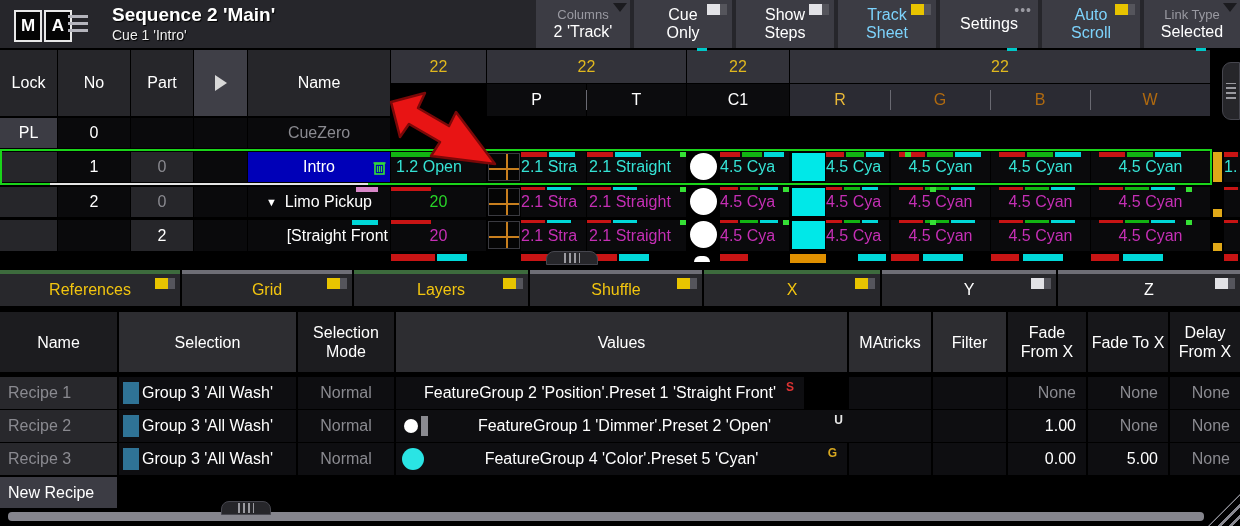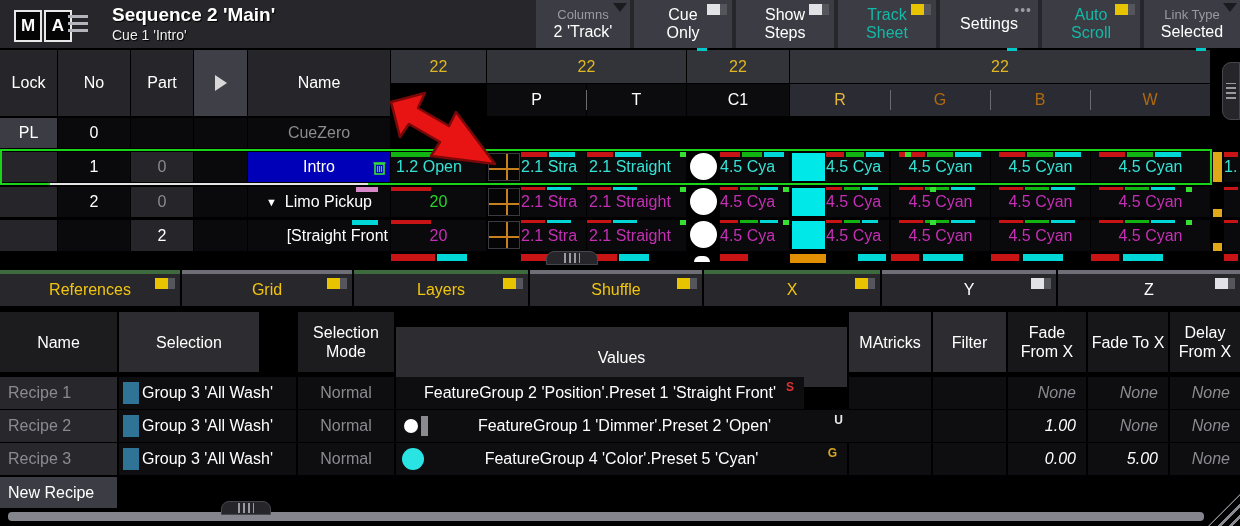--- a/index.html
+++ b/index.html
@@ -10,21 +10,21 @@
   #titlebar{left:0;top:0;width:1240px;height:48px;background:#26262b;}
   .logobox{width:24px;height:28px;background:#050505;border:2px solid #e8e8e8;
            display:flex;align-items:center;justify-content:center;font-weight:bold;font-size:17px;}
   .menuline{height:3px;background:#b4b4bc;}
   #wintitle{font-size:19px;font-weight:bold;text-shadow:1px 1px 1px #000;}
   #winsub{font-size:14px;color:#f0f0f0;text-shadow:1px 1px 1px #000;}
   .btn{top:0;height:48px;background:#3c3c44;display:flex;flex-direction:column;
        align-items:center;justify-content:center;text-align:center;font-size:16px;line-height:18px;cursor:pointer;}
   .btn .lbl{display:block;width:58px;}
   .btn .lbl.one{width:auto;}
-  .btn.yellow{color:#14b8a6;}
+  .btn.yellow{color:#7dd3fc;}
   .sublabel{font-size:13px;color:#9a9aa2;line-height:15px;}
   .bigval{font-size:16px;color:#fff;line-height:19px;}
   .pill{position:absolute;top:4px;right:5px;width:20px;height:11px;background:#24242a;display:flex;}
   .pill i{display:block;height:11px;}
   .pill .seg-on{width:13px;}
   .pill .seg-off{width:7px;background:#55555c;}
   .pill.white .seg-on{background:#e2e2e6;}
   .pill.gold .seg-on{background:#e8c400;}
   .corner-tri{position:absolute;top:3px;right:3px;width:0;height:0;
       border-left:7px solid transparent;border-right:7px solid transparent;border-top:9px solid #1b1b1f;}
@@ -64,21 +64,21 @@
   .tab{top:270px;height:36px;background:#28282c;display:flex;align-items:center;justify-content:center;
        font-size:16px;border-top:4px solid #6e6e76;box-sizing:border-box;cursor:pointer;}
   .tab.green{border-top-color:#3d6b3d;justify-content:center;}
   .tab.ylw{color:#f2c50f;}
   
   .lh{top:312px;height:60px;display:flex;align-items:center;justify-content:center;text-align:center;
       font-size:16px;line-height:19px;cursor:pointer;}
   .lh.dark{background:#1c1c1f;} .lh.mid{background:#2d2d31;} .lh.darker{background:#17171a;}
   .rc{height:32px;display:flex;align-items:center;font-size:16px;background:#0e0e11;overflow:hidden;cursor:pointer;}
   .rc.center{justify-content:center;}
-  .rc.right{justify-content:flex-end;padding-right:10px;box-sizing:border-box;font-style:italic;}
+  .rc.right{justify-content:flex-end;padding-right:10px;box-sizing:border-box;}
   .rc.namecell{background:#28282c;color:#8a8a90;padding-left:8px;box-sizing:border-box;}
   .marker{position:absolute;top:3px;right:10px;font-size:12px;font-weight:bold;}
   #newrecipe{left:0;top:477px;width:117px;height:31px;background:#3c3c44;display:flex;align-items:center;
       padding-left:8px;box-sizing:border-box;font-size:16px;cursor:pointer;}
   
   .scrolltab{background:#26262a;border:1px solid #46464e;box-sizing:border-box;
       display:flex;align-items:center;justify-content:center;cursor:pointer;}
   #bottombar{left:8px;top:512px;width:1196px;height:9px;background:#85858d;border-radius:4px;cursor:pointer;}
   #resizegrip{left:1208px;top:494px;width:32px;height:32px;cursor:pointer;
       background:repeating-linear-gradient(135deg,transparent 0 5px,#8a8a92 5px 8px);
@@ -532,23 +532,23 @@
 </div>
 <div class="tab abs" style="left:1058px;width:182px;">
   <span>Z</span>
   <span class="pill white">
       <i class="seg-on"></i>
       <i class="seg-off"></i>
     </span>
 </div>
 
 <div class="lh abs dark" style="left:0;width:117px;">Name</div>
-<div class="lh abs mid" style="left:119px;width:140px;">Selection</div>
+<div class="lh abs mid" style="left:119px;width:177px;">Selection</div>
 <div class="lh abs dark" style="left:298px;width:96px;">Selection Mode</div>
-<div class="lh abs mid" style="left:396px;width:451px;margin-top:15px;">Values</div>
+<div class="lh abs mid" style="left:396px;width:451px;">Values</div>
 <div class="lh abs mid" style="left:849px;width:82px;">MAtricks</div>
 <div class="lh abs mid" style="left:933px;width:73px;">Filter</div>
 <div class="lh abs darker" style="left:1008px;width:78px;">Fade From X</div>
 <div class="lh abs darker" style="left:1088px;width:80px;">Fade To X</div>
 <div class="lh abs darker" style="left:1170px;width:70px;">Delay From X</div>
 
 <div>
   <div class="rc abs namecell" style="left:0;top:377px;width:117px;">Recipe 1</div>
   <div class="rc abs center" style="left:119px;top:377px;width:177px;">
     <i class="abs" style="left:4px;top:5px;width:16px;height:22px;background:#2f7396;"></i>

